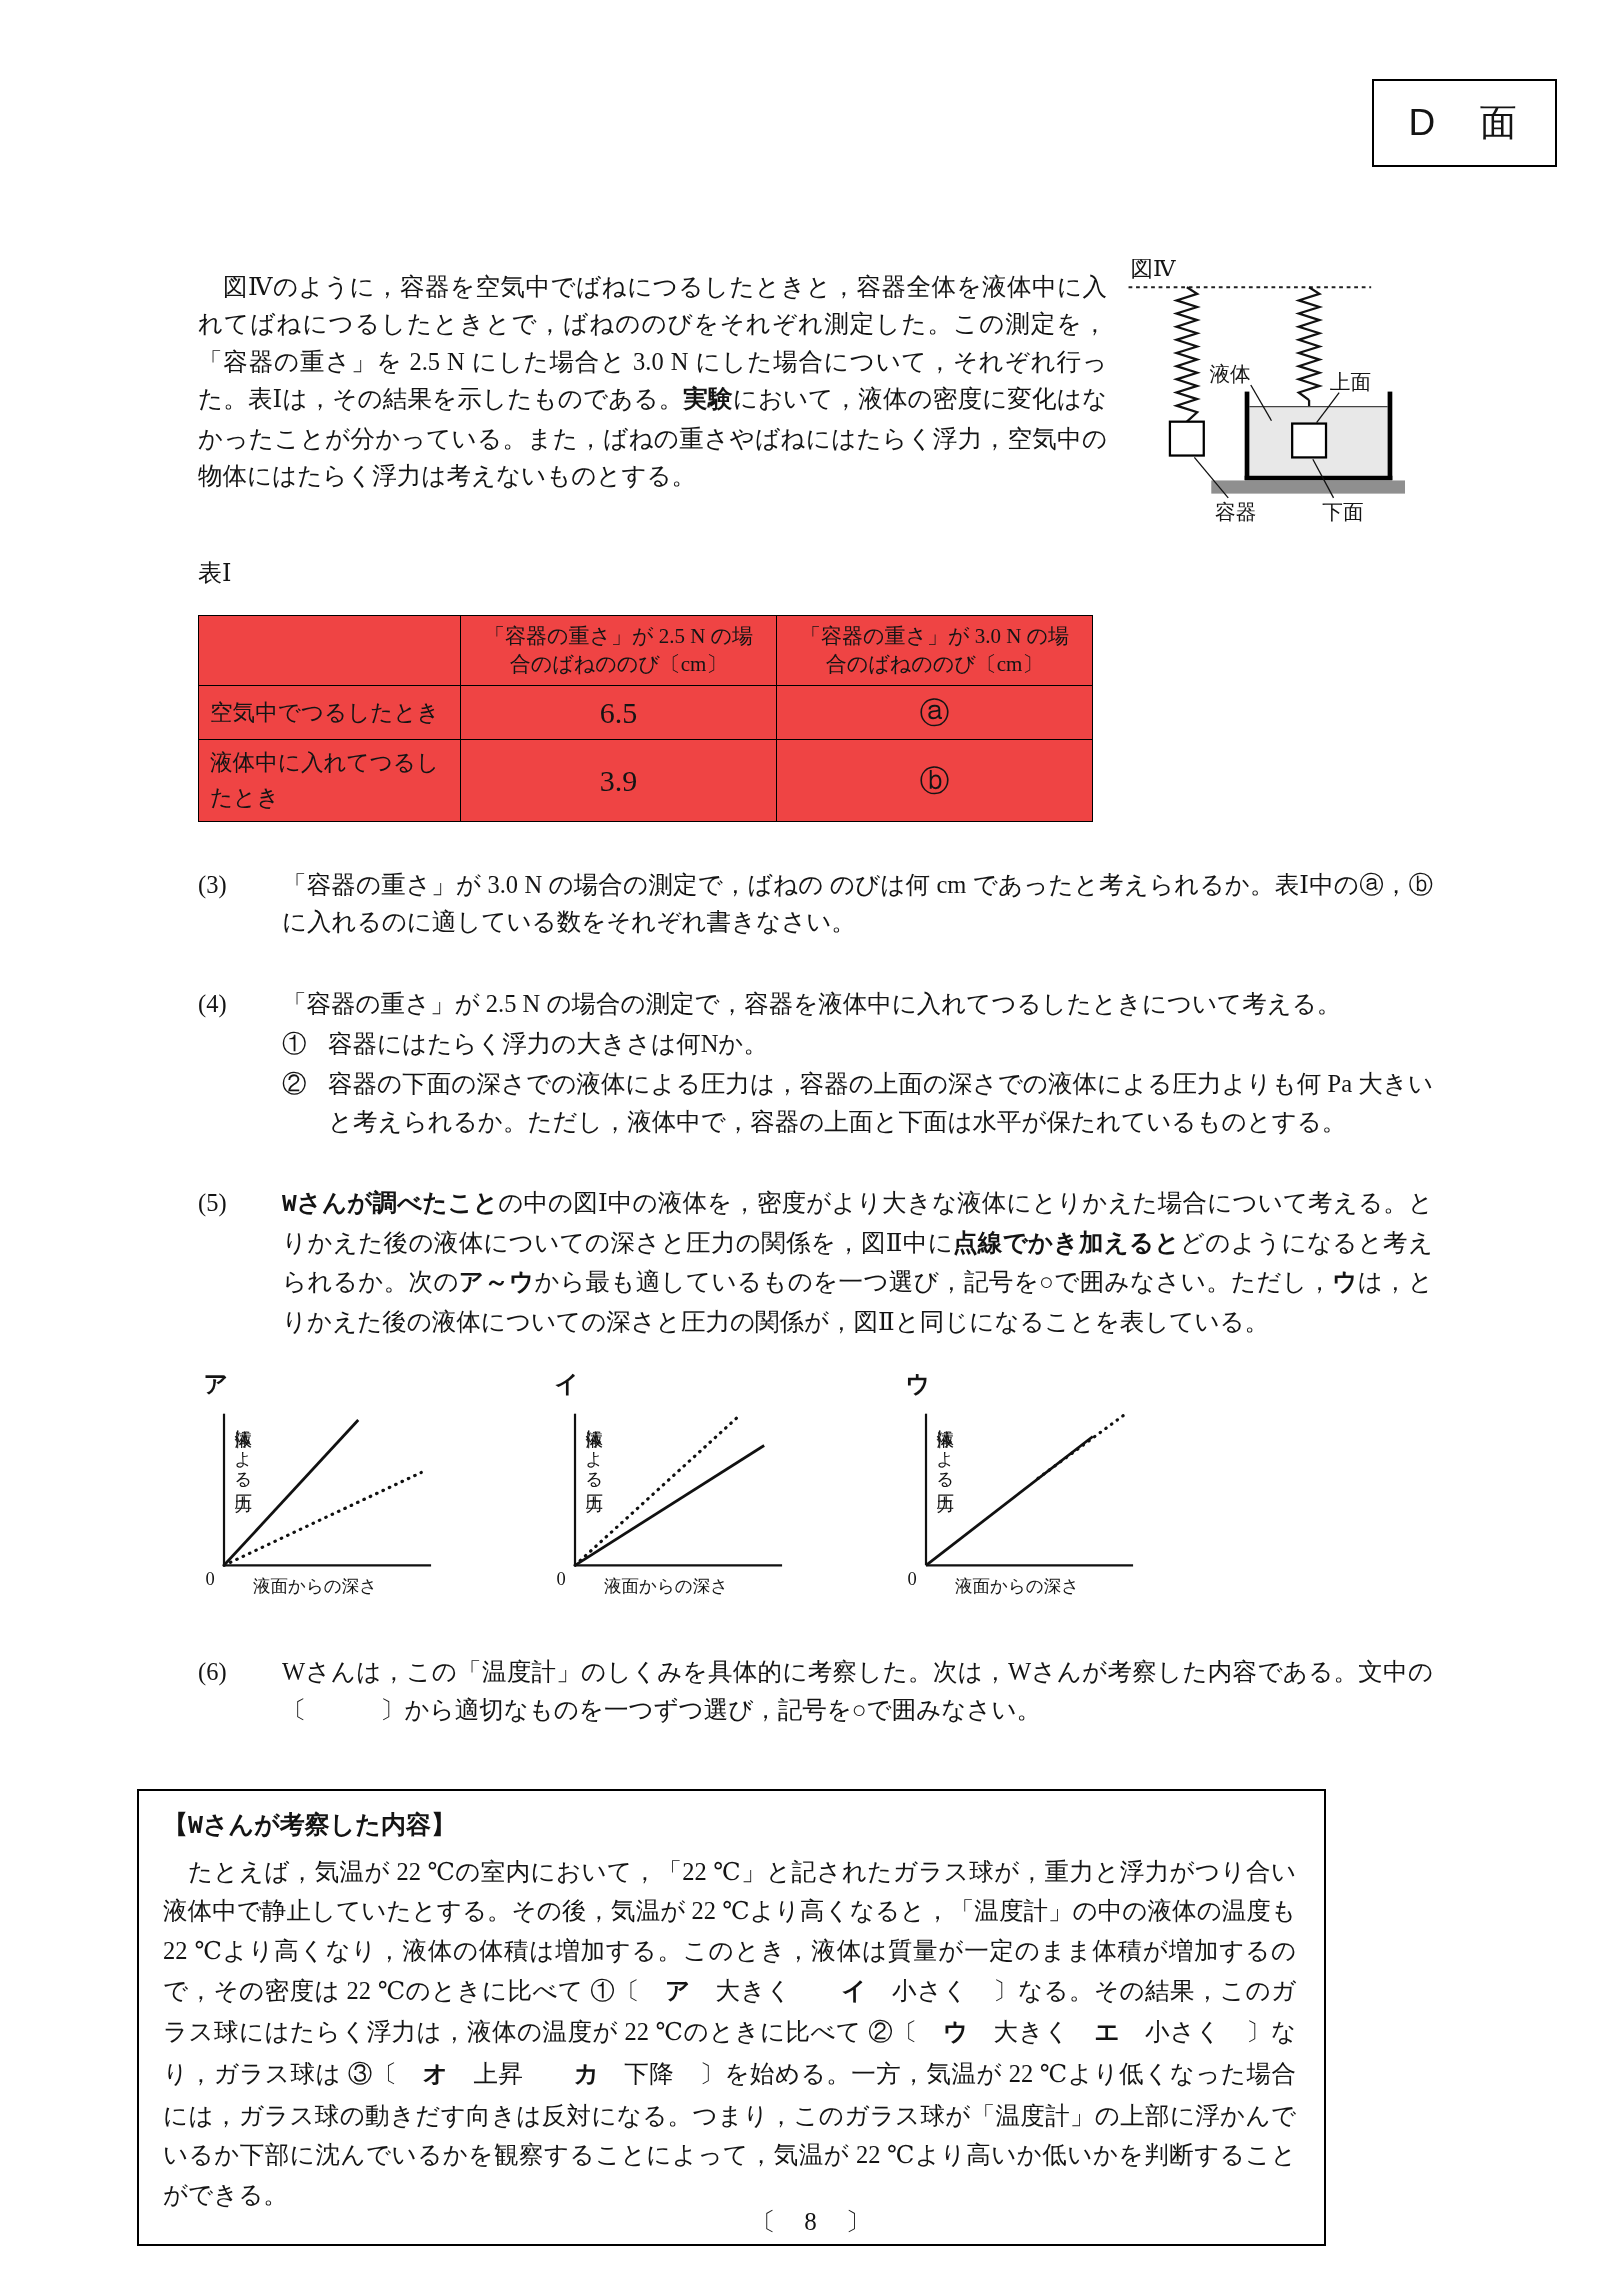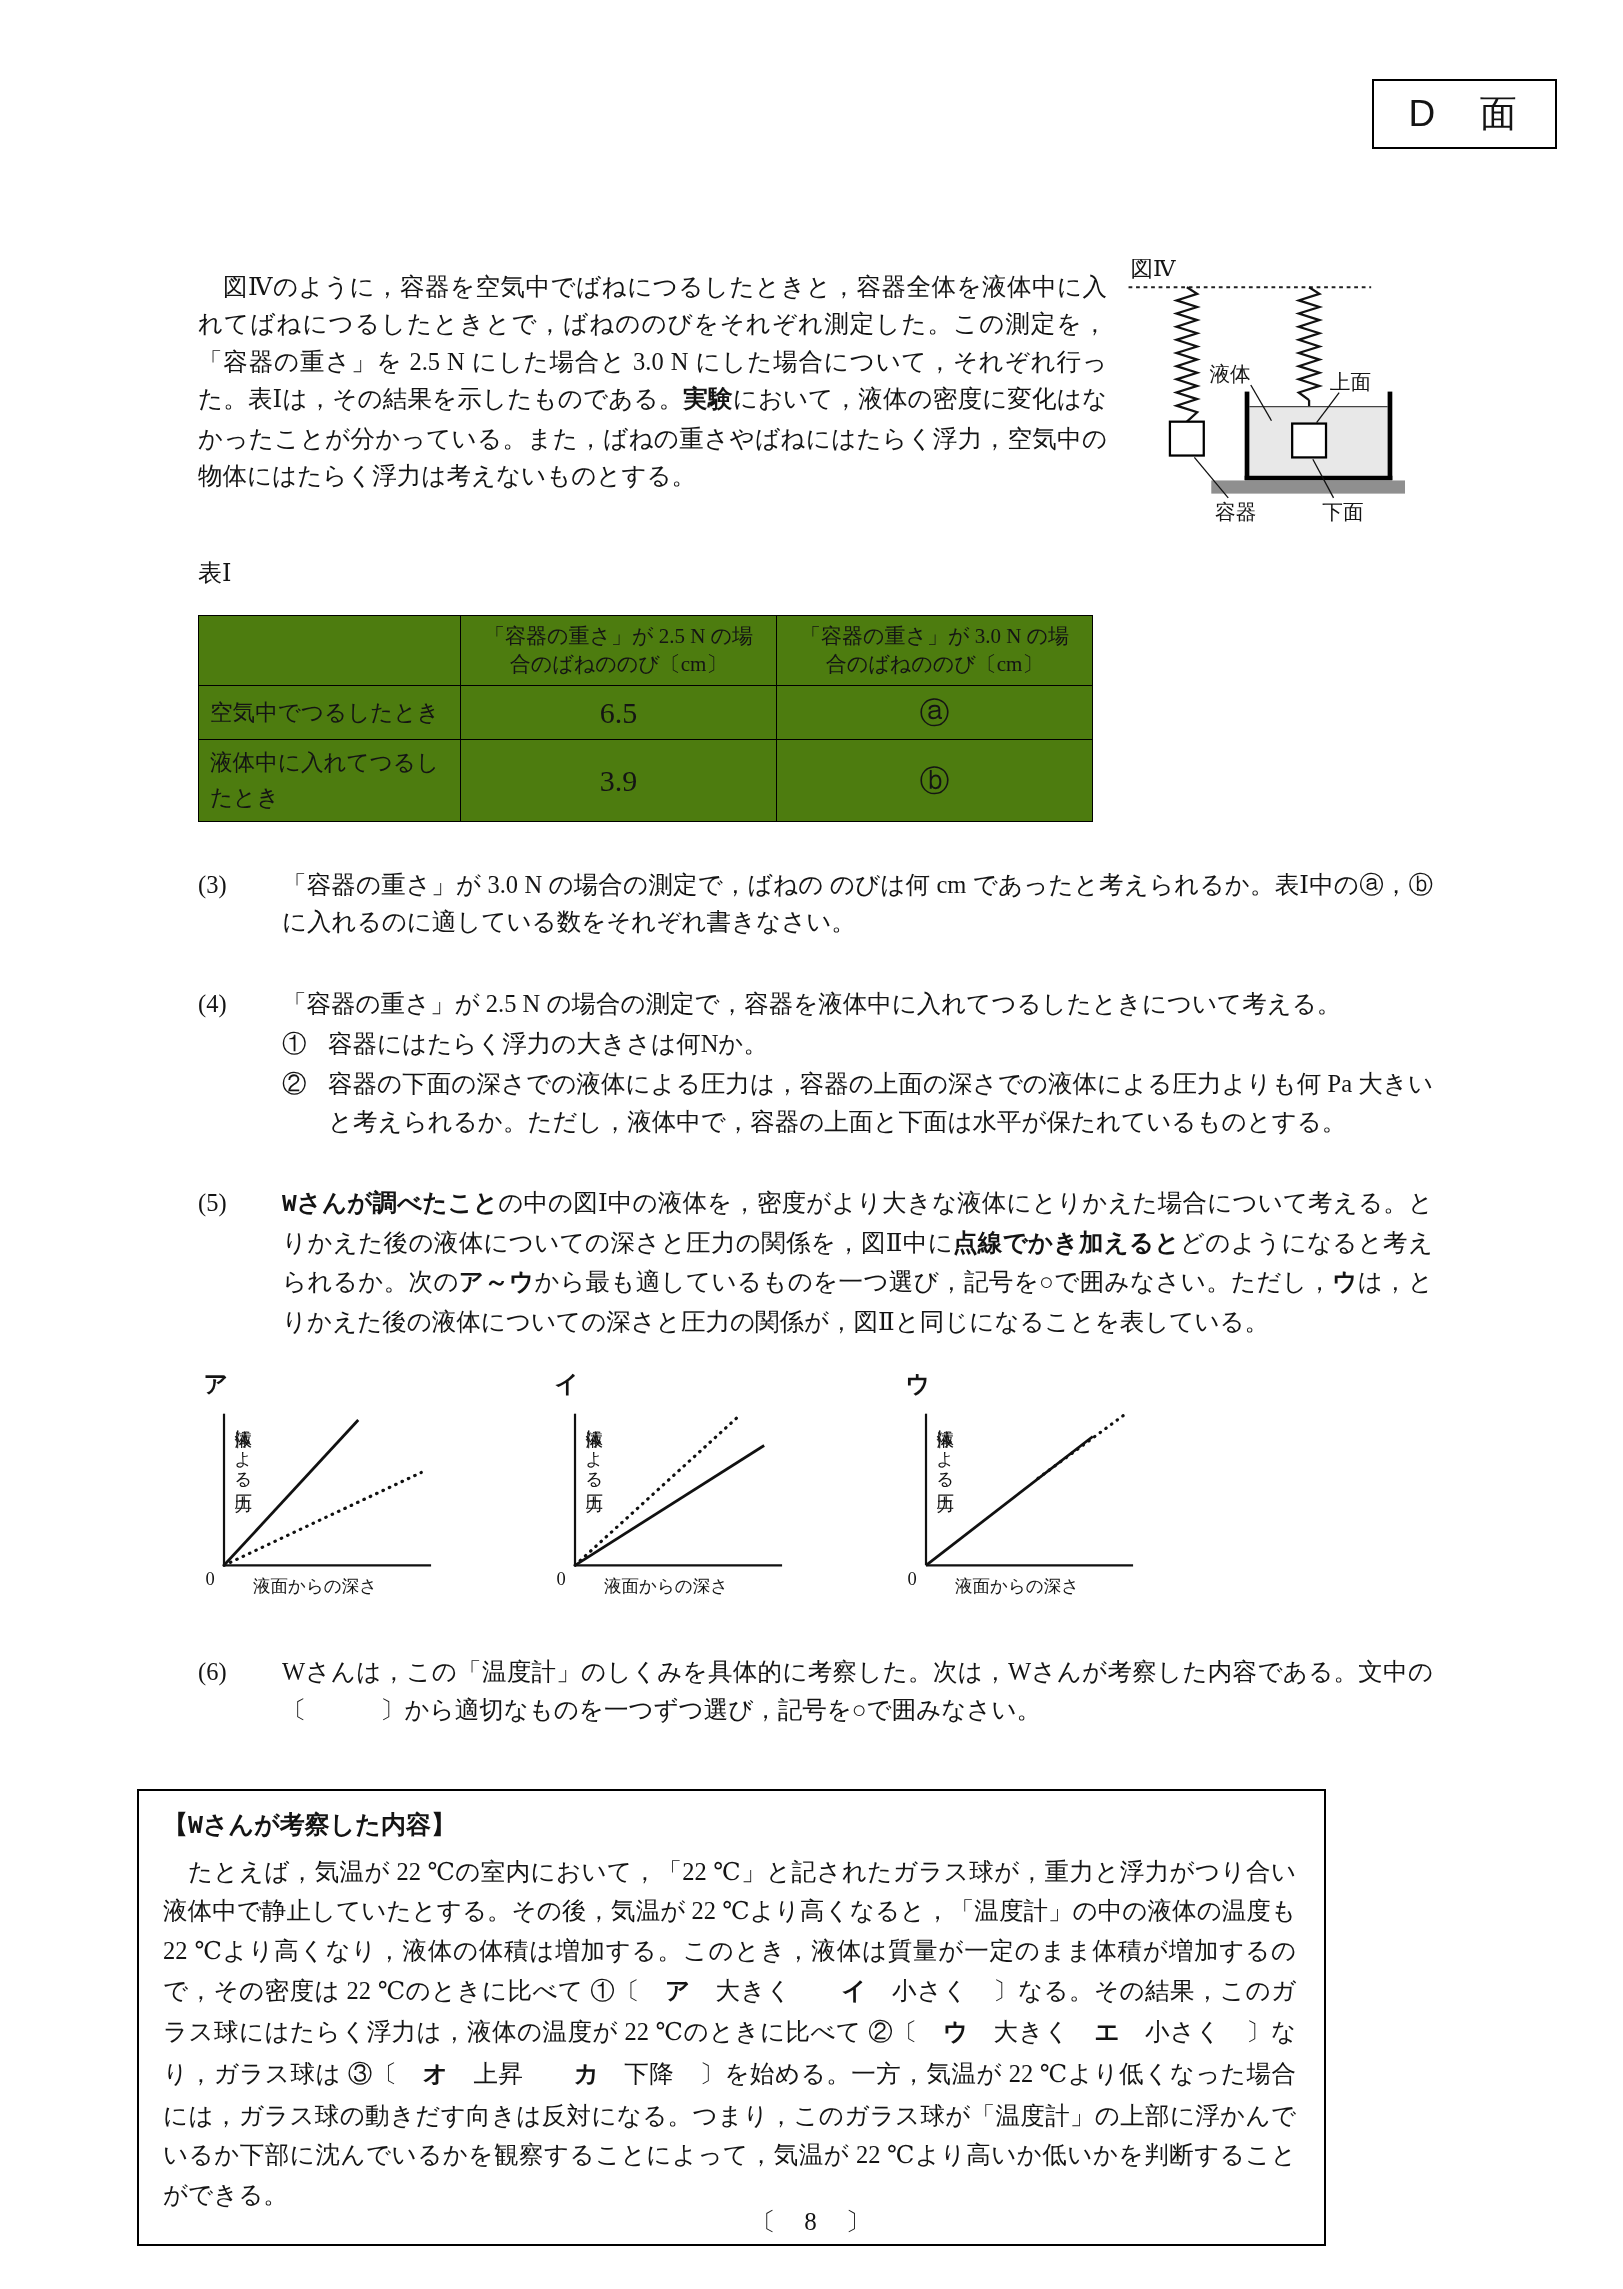--- a/index.html
+++ b/index.html
@@ -5,21 +5,21 @@
   * { margin:0; padding:0; box-sizing:border-box; }
   html,body { background:#ffffff; }
   .page {
     position:relative; width:1623px; height:2290px; background:#fff;
     color:#141414; font-family:"Liberation Serif","DejaVu Serif",serif;
     overflow:hidden;
   }
   .gb { font-family:Liberation Mono, monospace; font-weight:bold; }
 
   .corner-box {
-    position:absolute; top:79px; right:66px; width:185px; height:70px;
+    position:absolute; top:79px; right:66px; width:185px; height:88px;
     border:2.8px solid #000; display:flex; align-items:center; justify-content:center;
     font-size:37px; font-family:"Liberation Sans","DejaVu Sans",sans-serif;
     letter-spacing:3.7px;
   }
 
   .main { position:absolute; left:198px; top:268px; width:1235px; font-size:24.5px; line-height:1.53; }
 
   .intro-row { display:flex; }
   .intro-text { width:909px; text-align:justify; }
   .figure-wrap { margin-left:auto; width:308px; margin-top:-9.2px; }
@@ -31,21 +31,21 @@
   .wire { stroke:#111; stroke-width:2.4; }
   .liquid { fill:#e8e8e8; }
   .surface { stroke:#444; stroke-width:1.5; }
   .tank { stroke:#000; stroke-width:5; }
   .ground { fill:#8f8f8f; }
   .cube { fill:#fff; stroke:#000; stroke-width:2.4; }
   .leader { stroke:#111; stroke-width:1.4; }
 
   .table-block { margin-top:28px; }
   .table-title { font-size:24px; margin-bottom:23px; }
-  table.t1 { border-collapse:collapse; background:#4d7c0f; }
+  table.t1 { border-collapse:collapse; background:#ef4444; }
   .t1 th, .t1 td { border:1.8px solid #000; }
   .t1 th { font-weight:normal; font-size:21px; line-height:1.35; padding:6.5px 14.8px; text-align:center; width:316px; }
   .t1 td.rowlab { width:262px; font-size:22.6px; padding:5.5px 11px; text-align:left; }
   .t1 td.val { width:316px; text-align:center; font-size:30px; padding:3.7px; }
 
   .q { display:flex; margin-top:44px; }
   .qnum { width:61px; flex-shrink:0; }
   .qbody { flex:1; text-align:justify;margin-left:23px; }
   .sub { display:flex; margin-top:2.8px; }
   .subnum { width:46px; flex-shrink:0; }

